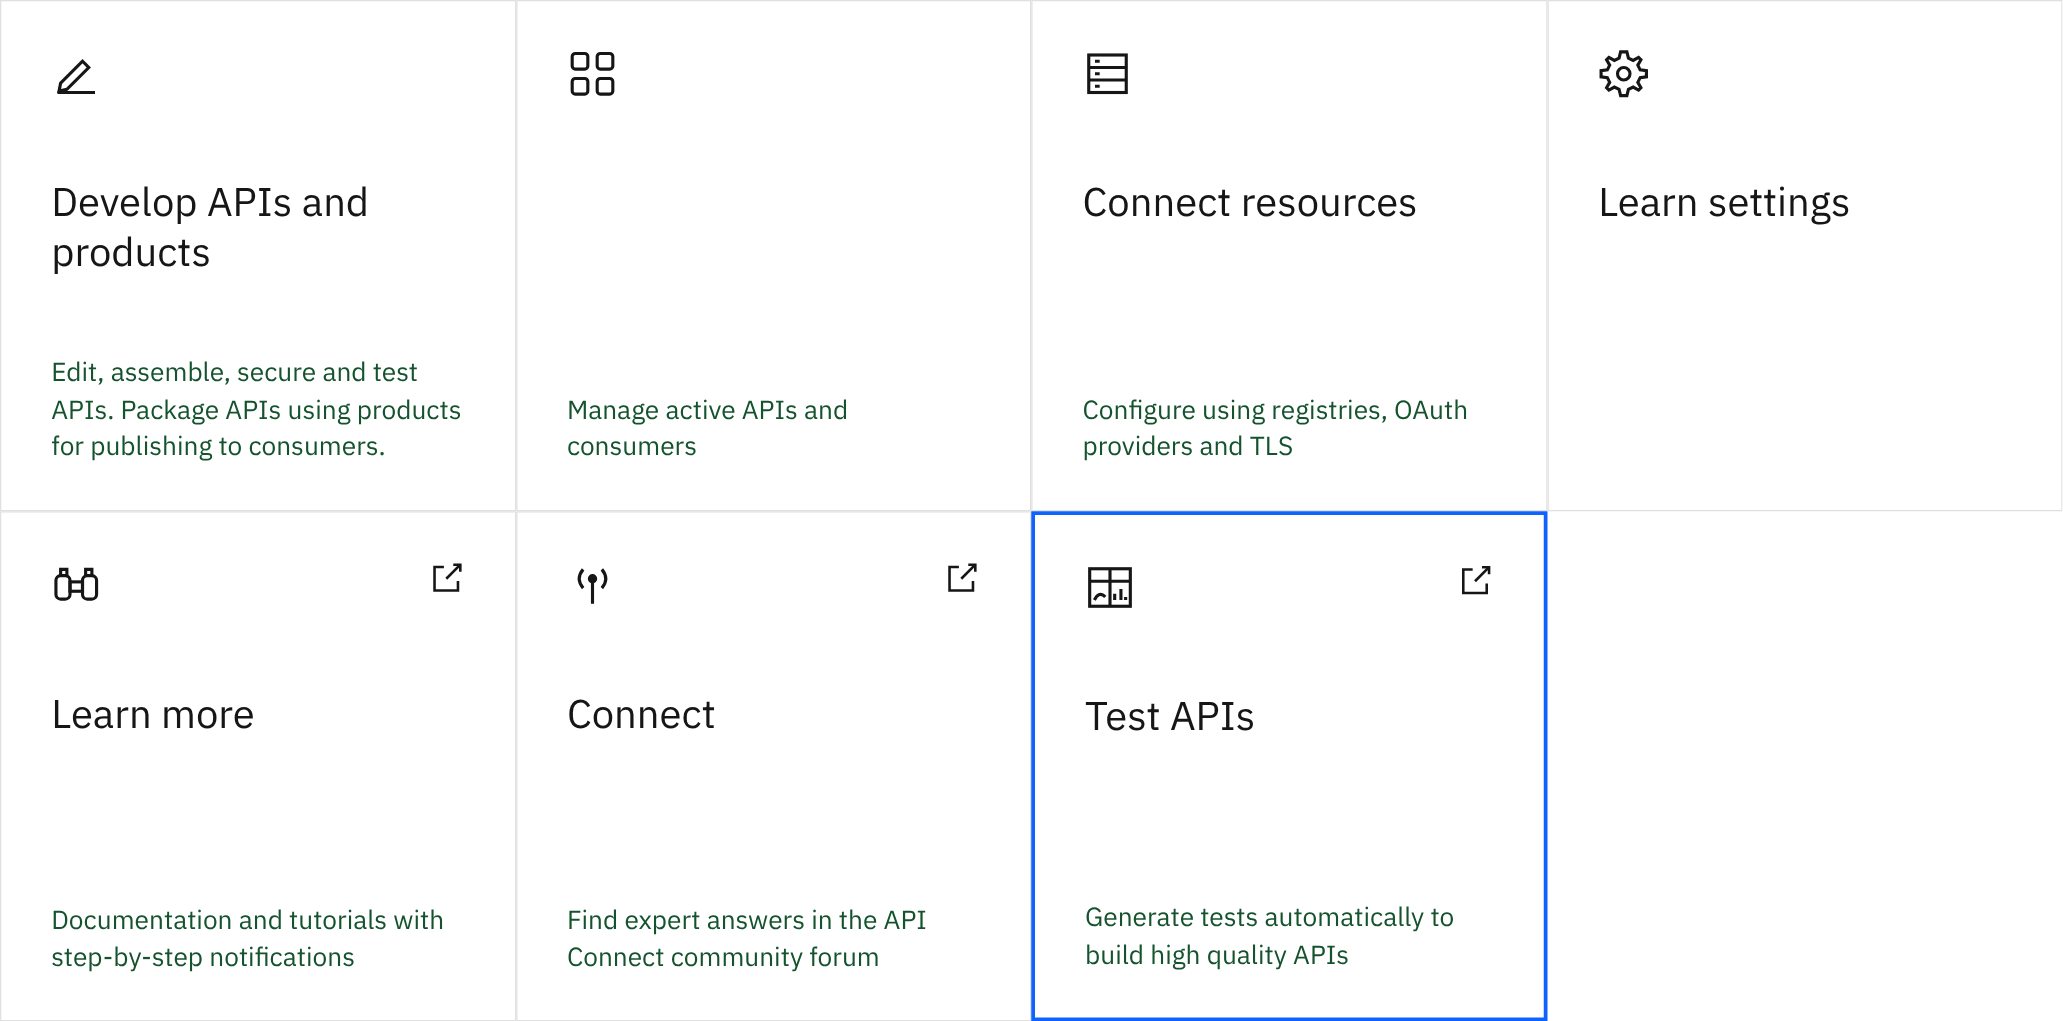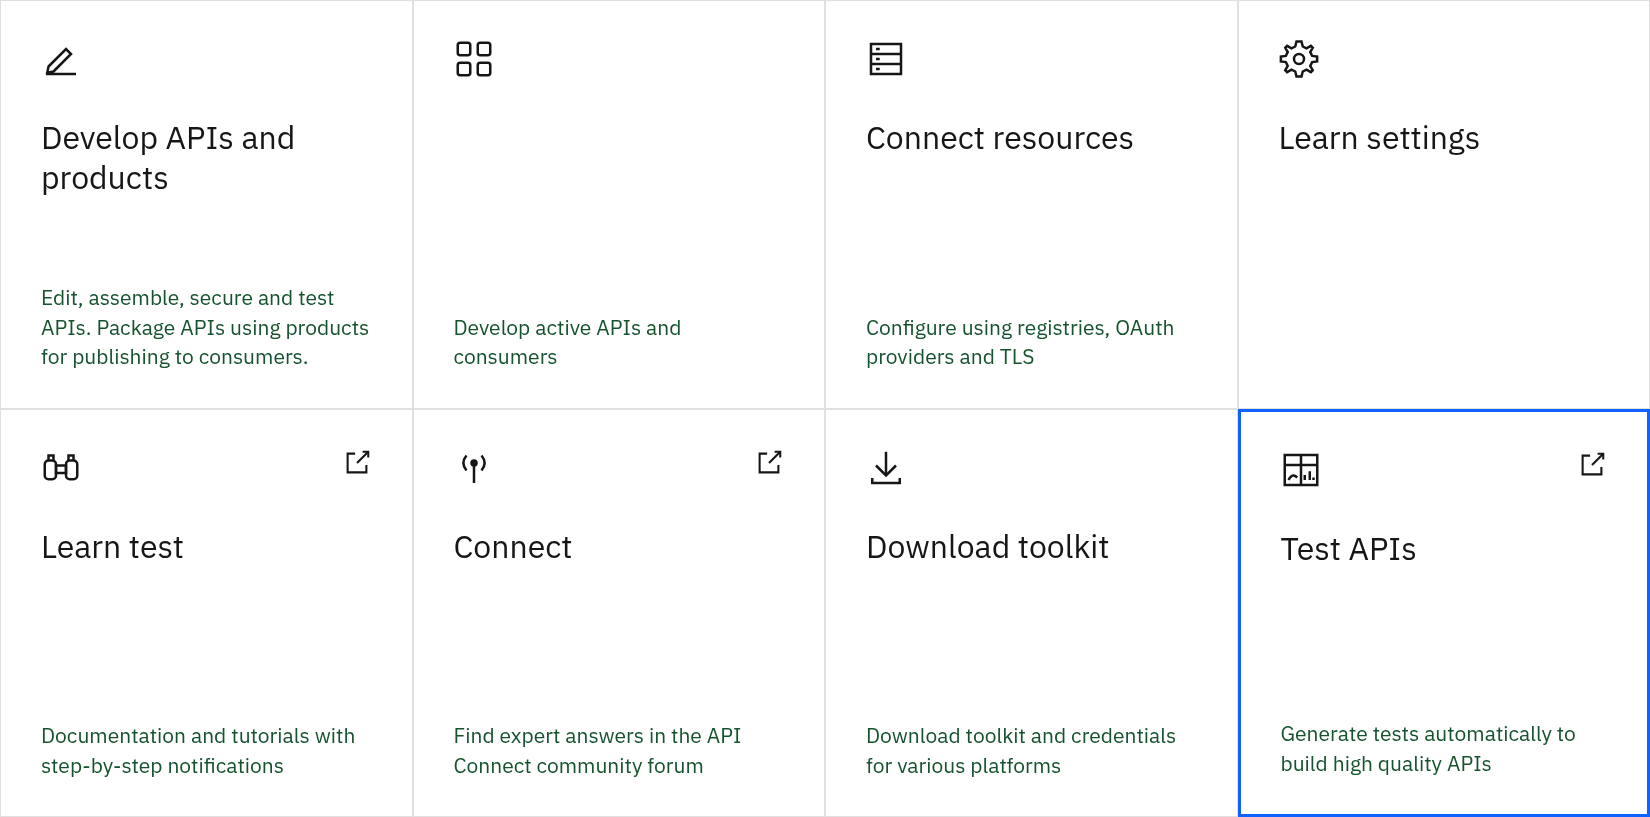--- a/index.html
+++ b/index.html
@@ -37,21 +37,21 @@
     }
     .icon-main svg {
       width: 40px;
       height: 40px;
     }
     .icon-launch svg {
       width: 30px;
       height: 30px;
     }
     .card h2 {
-      margin-top: 32px;
+      margin-top: 56px;
       font-size: 32px;
       font-weight: 400;
       color: #161616;
       line-height: 1.25;
     }
     .card p {
       margin-top: auto;
       font-size: 21px;
       font-weight: 400;
       color: #14532d;
@@ -81,21 +81,21 @@
     <div class="icon-row">
       <span class="icon-main">
         <svg viewBox="0 0 32 32" fill="none" stroke="#161616" stroke-width="2">
           <rect x="3" y="3" width="10" height="10" rx="2"></rect>
           <rect x="19" y="3" width="10" height="10" rx="2"></rect>
           <rect x="3" y="19" width="10" height="10" rx="2"></rect>
           <rect x="19" y="19" width="10" height="10" rx="2"></rect>
         </svg>
       </span>
     </div>
-    <p>Develop active APIs and consumers</p>
+    <p>Manage active APIs and consumers</p>
   </div>
 
   <div class="card">
     <div class="icon-row">
       <span class="icon-main">
         <svg viewBox="0 0 32 32" fill="none" stroke="#161616" stroke-width="2">
           <rect x="4" y="4" width="24" height="24"></rect>
           <line x1="4" y1="12" x2="28" y2="12"></line>
           <line x1="4" y1="20" x2="28" y2="20"></line>
           <line x1="8" y1="8" x2="11" y2="8"></line>
@@ -132,21 +132,21 @@
         </svg>
       </span>
       <span class="icon-launch">
         <svg viewBox="0 0 32 32" fill="none" stroke="#161616" stroke-width="2.2">
           <path d="M22 4 L28 4 L28 10"></path>
           <path d="M28 4 L16 16"></path>
           <path d="M14 6 L6 6 L6 26 L26 26 L26 18"></path>
         </svg>
       </span>
     </div>
-    <h2>Learn test</h2>
+    <h2>Learn more</h2>
     <p>Documentation and tutorials with step-by-step notifications</p>
   </div>
 
   <div class="card">
     <div class="icon-row">
       <span class="icon-main">
         <svg viewBox="0 0 32 32" fill="none" stroke="#161616" stroke-width="2">
           <circle cx="16" cy="12" r="2" fill="#161616"></circle>
           <line x1="16" y1="14" x2="16" y2="28"></line>
           <path d="M10 6 Q5 12 10 18"></path>
@@ -158,33 +158,20 @@
           <path d="M22 4 L28 4 L28 10"></path>
           <path d="M28 4 L16 16"></path>
           <path d="M14 6 L6 6 L6 26 L26 26 L26 18"></path>
         </svg>
       </span>
     </div>
     <h2>Connect</h2>
     <p>Find expert answers in the API Connect community forum</p>
   </div>
 
-  <div class="card">
-    <div class="icon-row">
-      <span class="icon-main">
-        <svg viewBox="0 0 32 32" fill="none" stroke="#161616" stroke-width="2">
-          <line x1="16" y1="3" x2="16" y2="21"></line>
-          <path d="M8 14 L16 22 L24 14"></path>
-          <path d="M5 24 L5 28 L27 28 L27 24"></path>
-        </svg>
-      </span>
-    </div>
-    <h2>Download toolkit</h2>
-    <p>Download toolkit and credentials for various platforms</p>
-  </div>
 
   <div class="card highlighted">
     <div class="icon-row">
       <span class="icon-main">
         <svg viewBox="0 0 32 32" fill="none" stroke="#161616" stroke-width="2">
           <rect x="3" y="4" width="26" height="24"></rect>
           <line x1="3" y1="12" x2="29" y2="12"></line>
           <line x1="16" y1="4" x2="16" y2="28"></line>
           <path d="M6 24 Q9 18 13 22"></path>
           <line x1="19" y1="24" x2="19" y2="20"></line>

